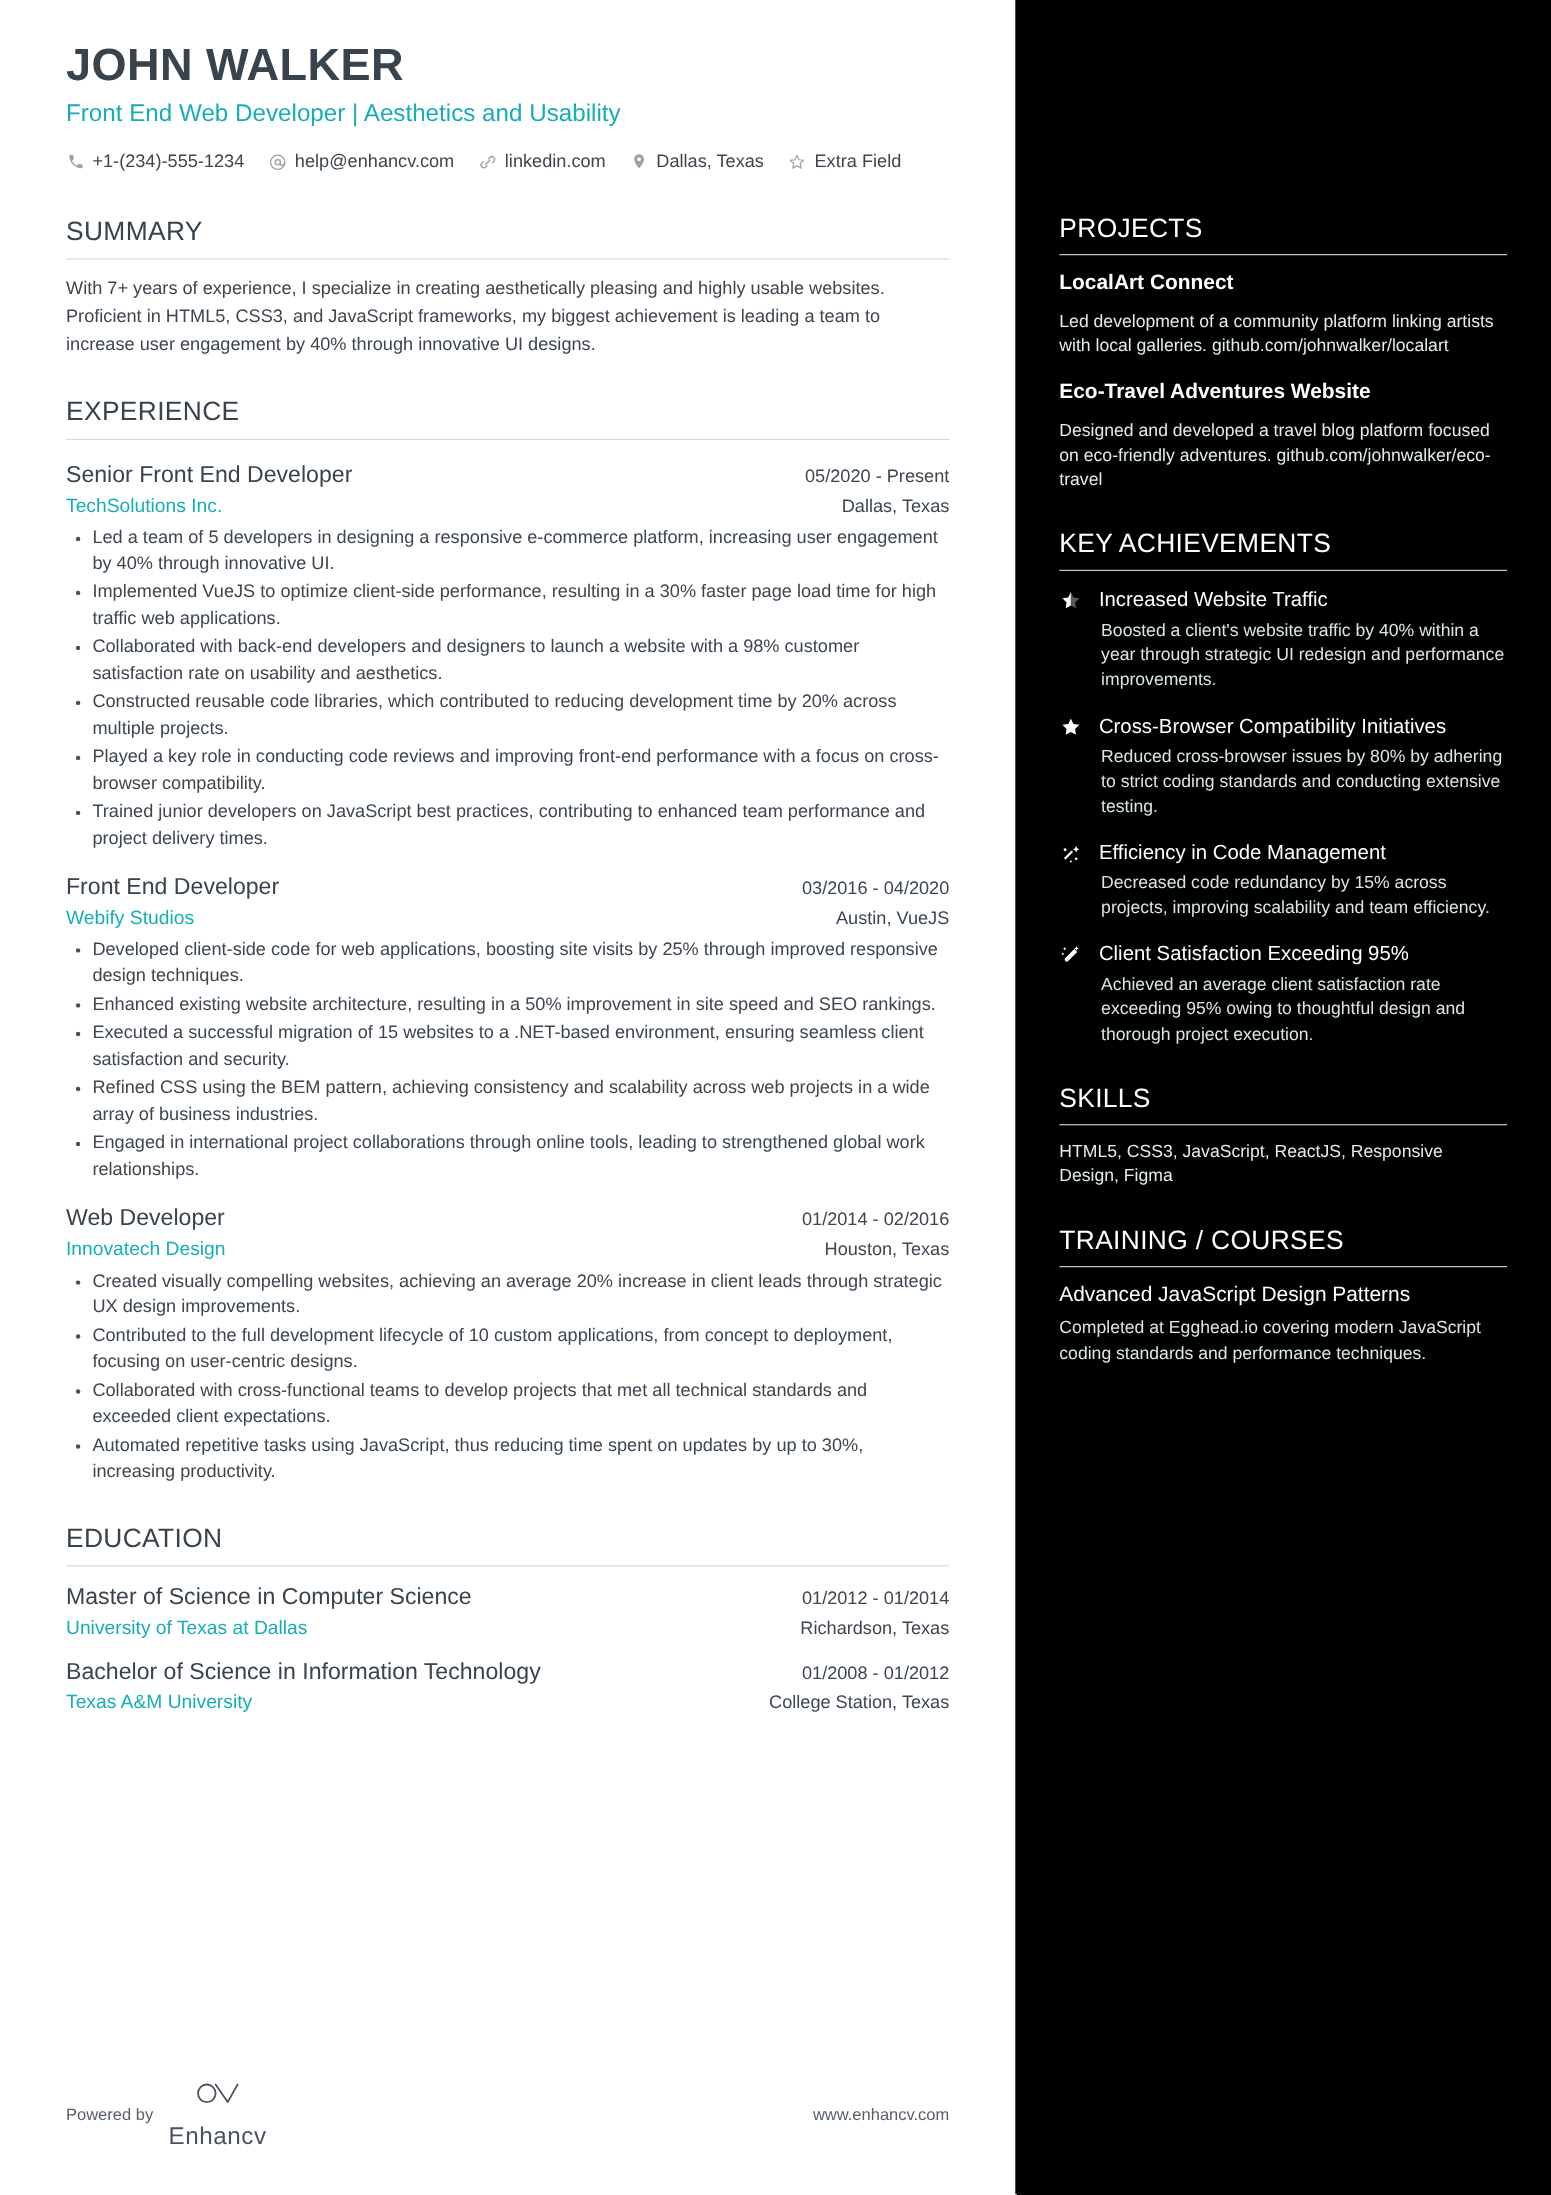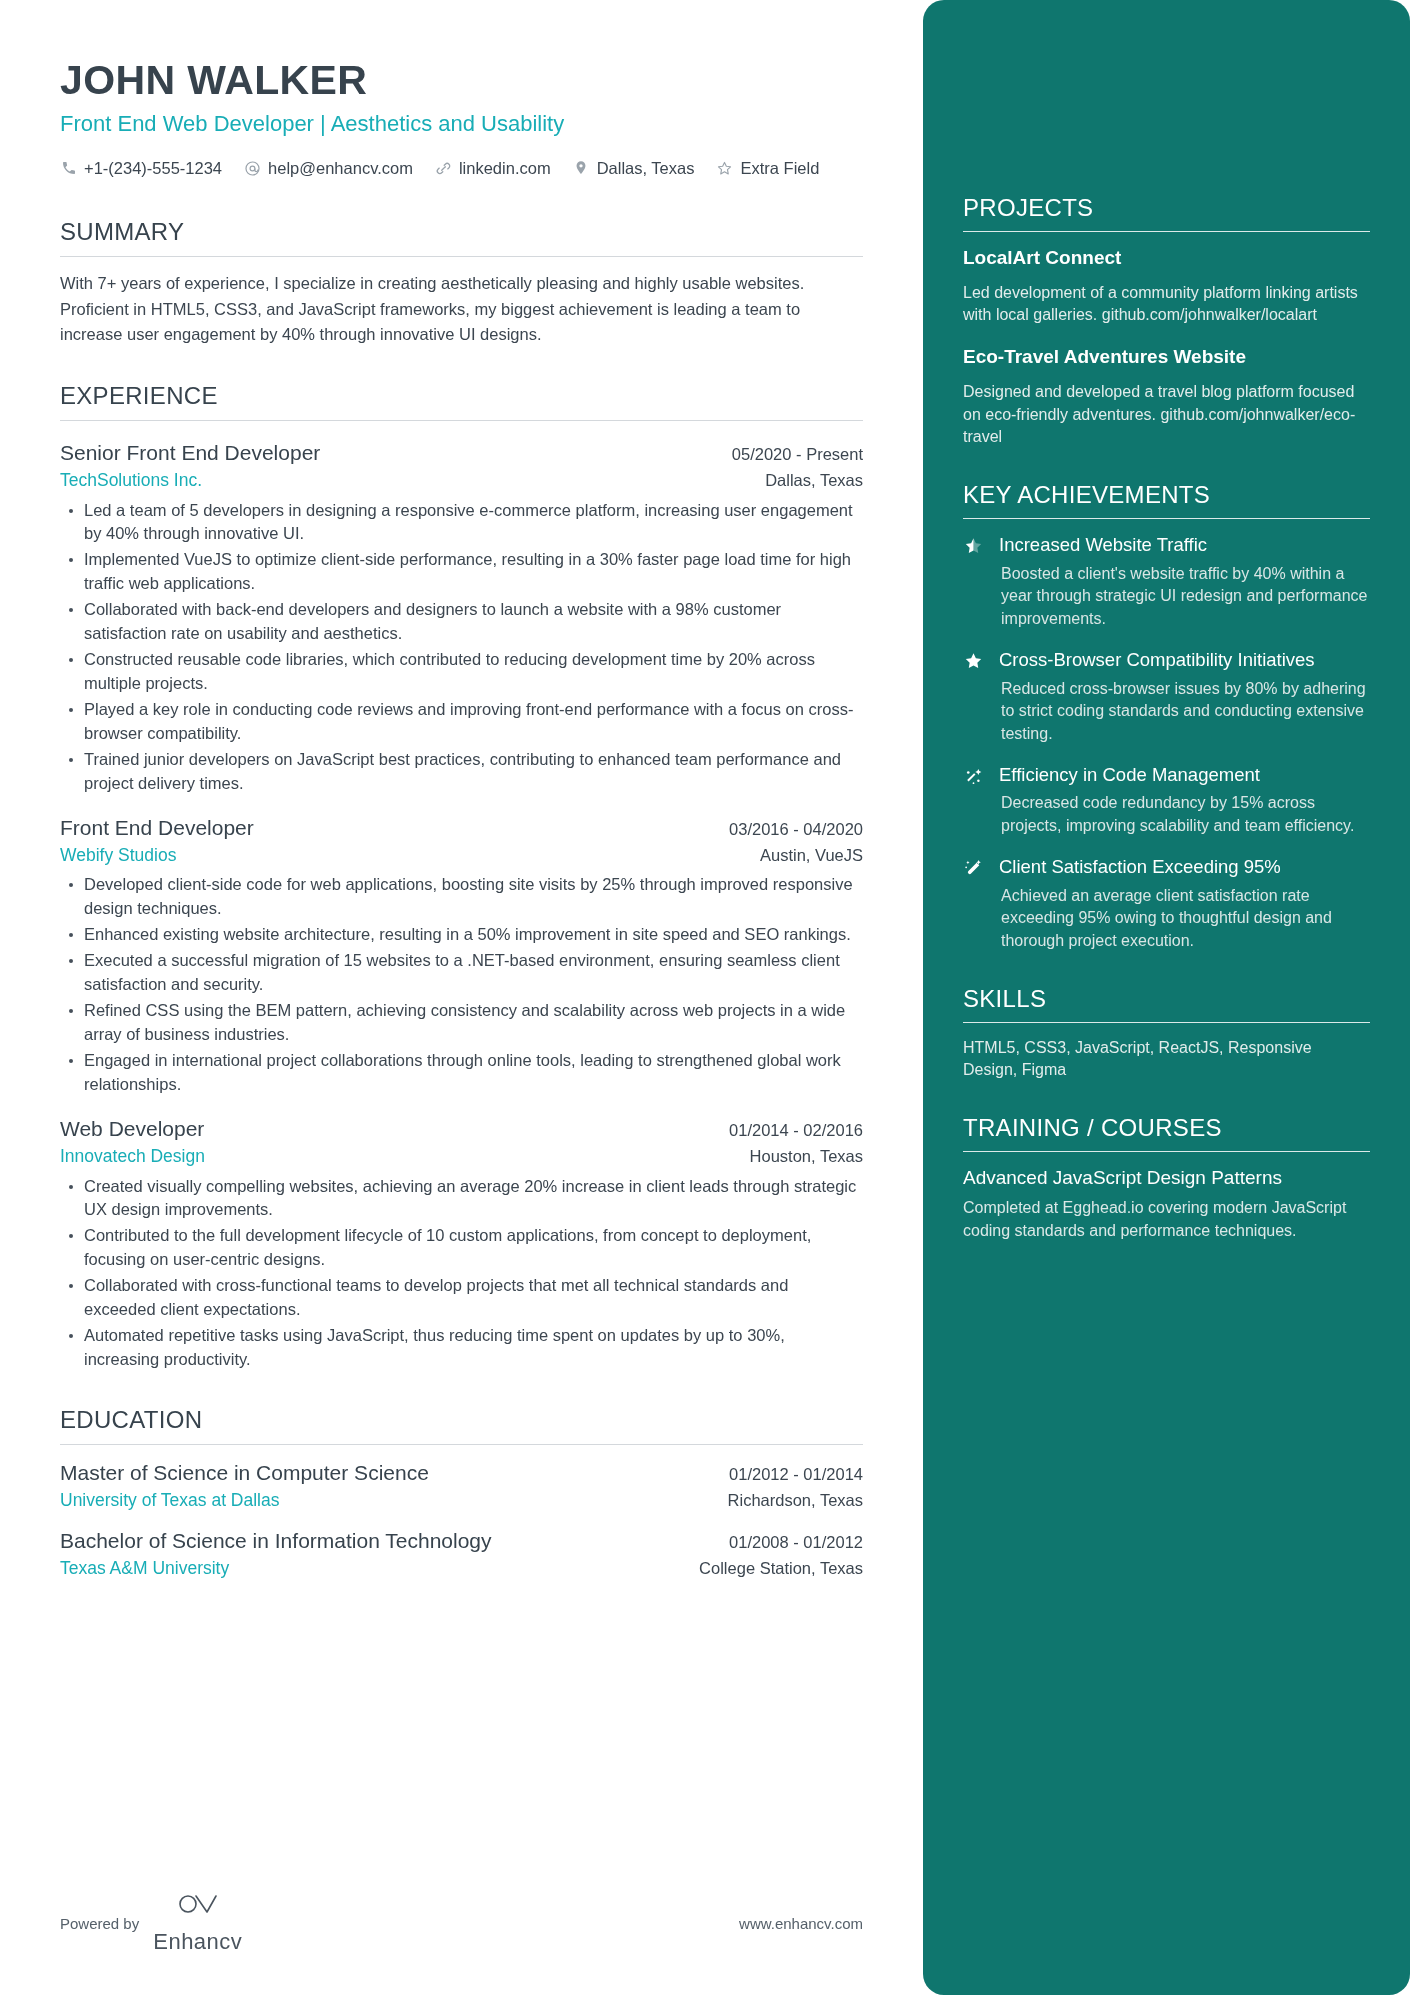--- a/index.html
+++ b/index.html
@@ -12,21 +12,21 @@
     position: relative;
     width: 1410px;
     min-height: 1995px;
     background: #ffffff;
     display: flex;
     align-items: stretch;
   }
   
   .main {
     width: 923px;
-    padding: 57px 60px 0 60px;
+    padding: 36px 60px 0 60px;
     position: relative;
   }
   .name {
     font-size: 41px;
     font-weight: bold;
     letter-spacing: 0.4px;
     color: #37434d;
     line-height: 1.15;
     margin-bottom: 6px;
   }
@@ -165,24 +165,23 @@
   }
   .brand-name {
     font-size: 22px;
     color: #4a545e;
     letter-spacing: 0.5px;
   }
 
   
   .side {
     width: 487px;
-    background: #0f766e;
+    background: #000000;
     color: #ffffff;
     padding: 44px 40px 40px 40px;
-    border-radius: 21px;
   }
   .side-sec { margin-top: 32px; }
   .side-sec.first { margin-top: 150px; }
   .side-title {
     font-size: 24px;
     font-weight: 400;
     letter-spacing: 0.3px;
     color: #ffffff;
     padding-bottom: 9px;
   }

